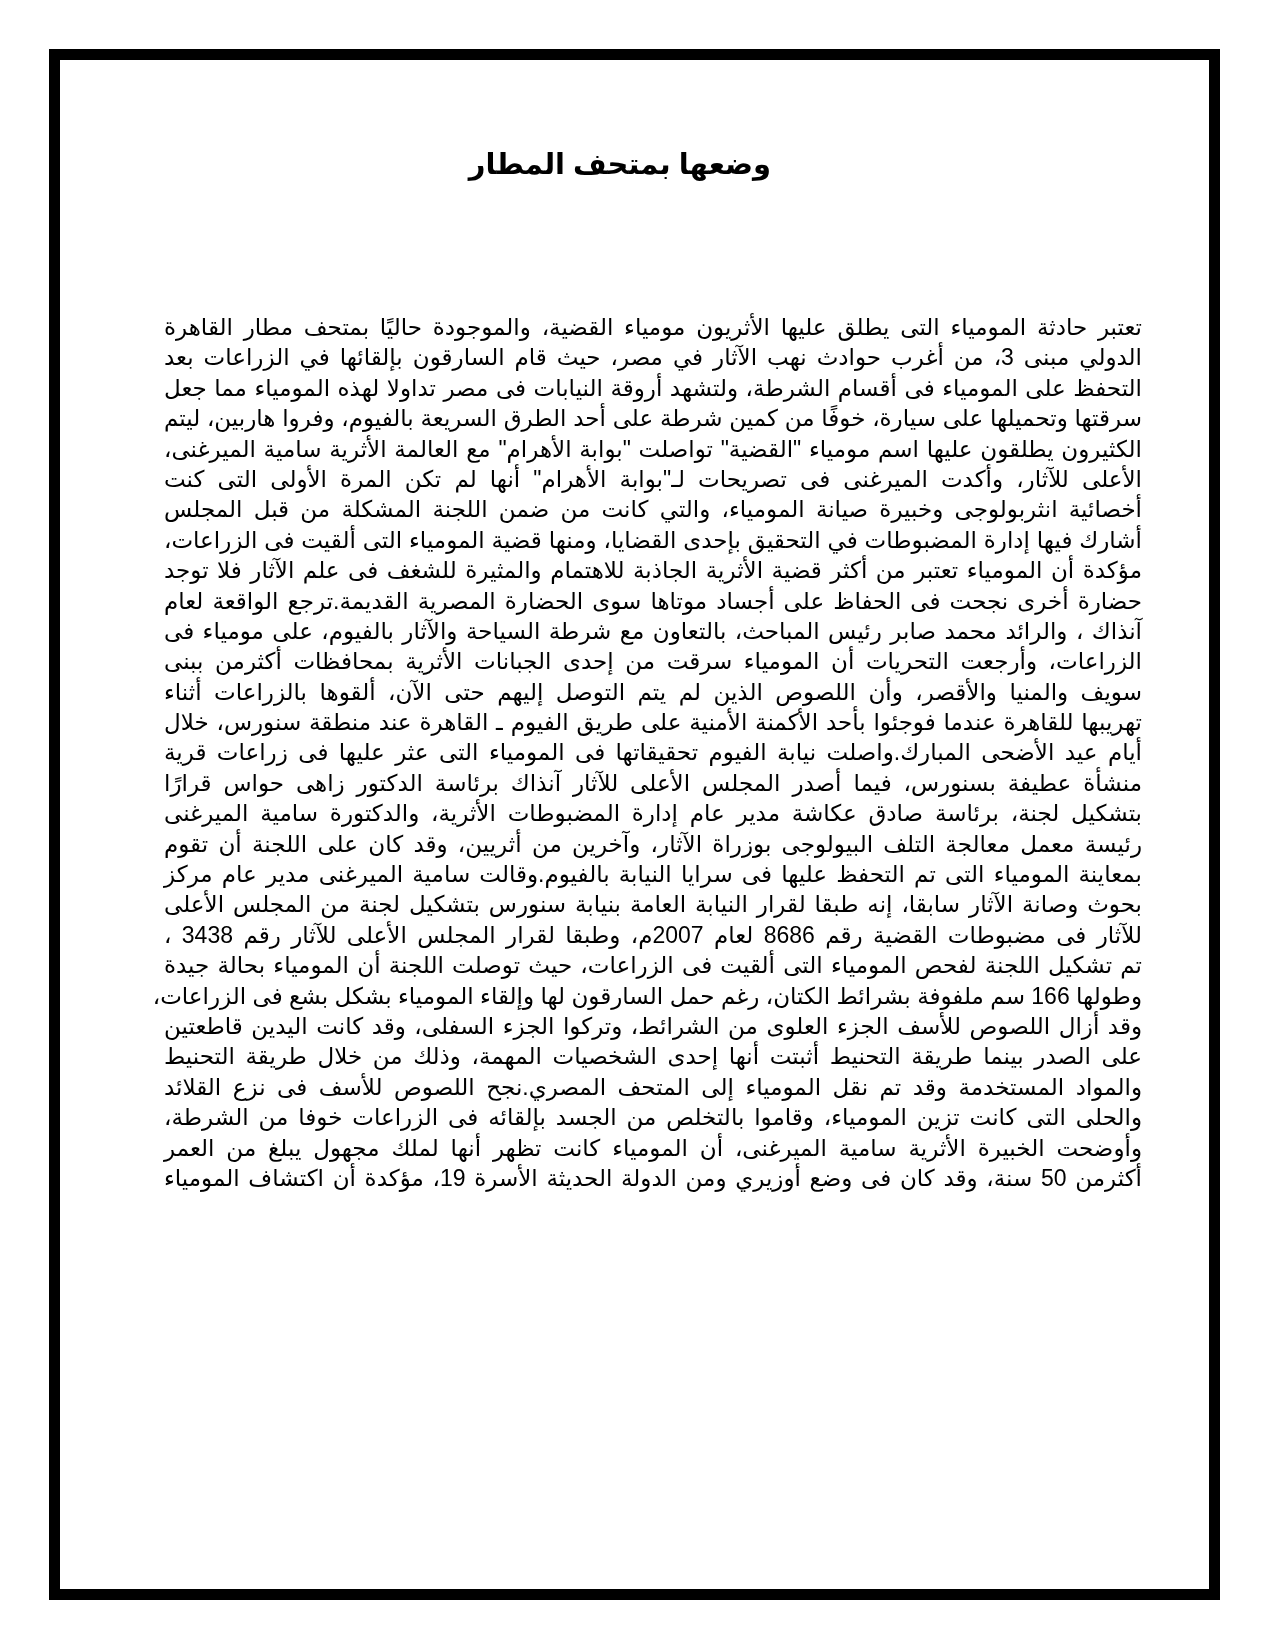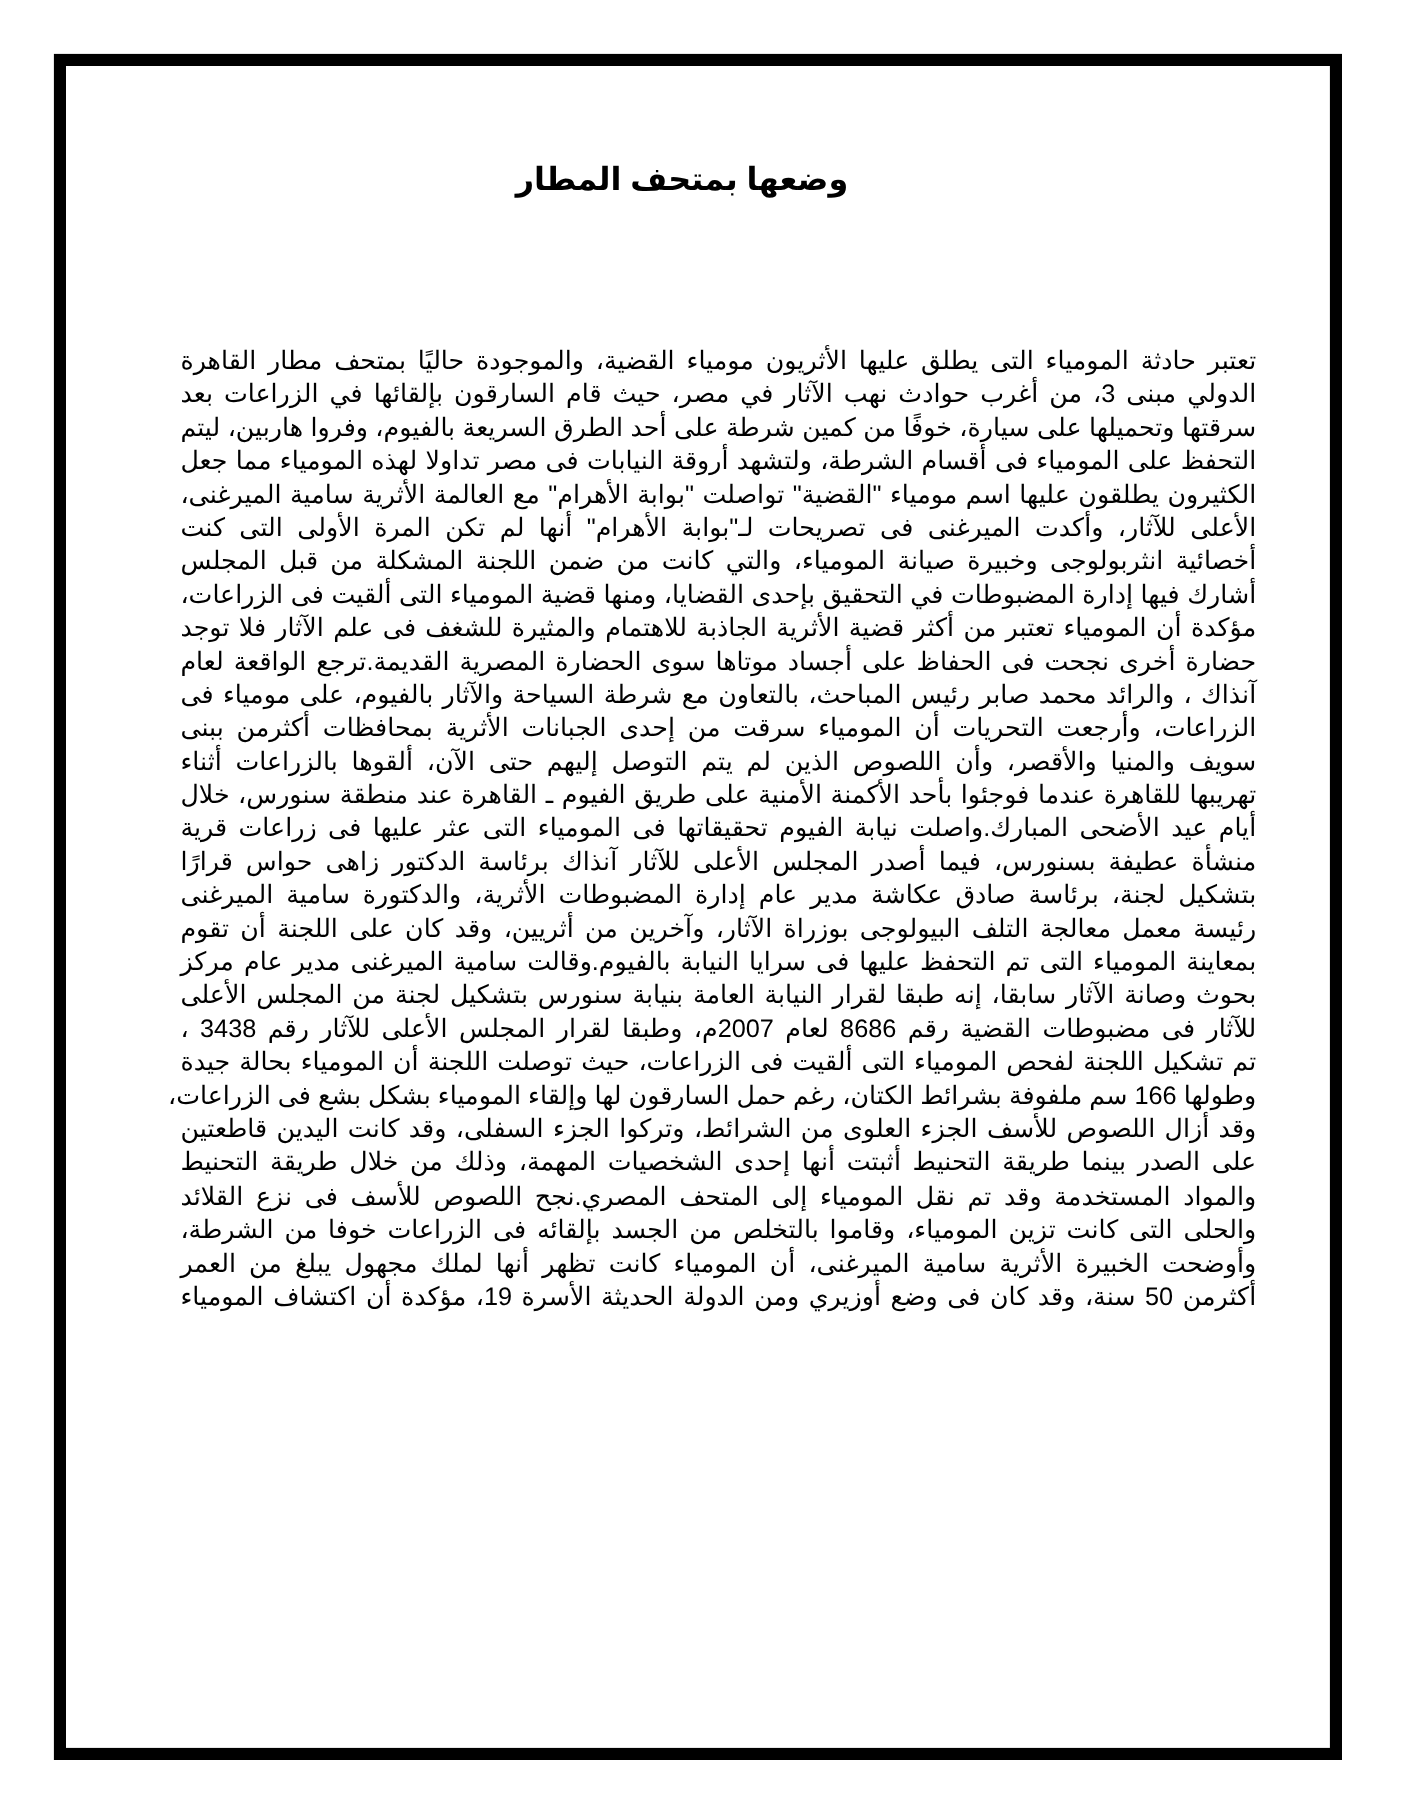--- a/index.html
+++ b/index.html
@@ -65,22 +65,22 @@
 
 <div class="page-frame"></div>
 
 <h1 class="article-title">
   <span class="title-line">وضعها بمتحف المطار</span>
 </h1>
 
 <div class="article-body" id="article-body">
     <span class="body-line">تعتبر حادثة المومياء التى يطلق عليها الأثريون مومياء القضية، والموجودة حاليًا بمتحف مطار القاهرة</span>
     <span class="body-line">الدولي مبنى 3، من أغرب حوادث نهب الآثار في مصر، حيث قام السارقون بإلقائها في الزراعات بعد</span>
+    <span class="body-line">التحفظ على المومياء فى أقسام الشرطة، ولتشهد أروقة النيابات فى مصر تداولا لهذه المومياء مما جعل</span>
     <span class="body-line">سرقتها وتحميلها على سيارة، خوفًا من كمين شرطة على أحد الطرق السريعة بالفيوم، وفروا هاربين، ليتم</span>
-    <span class="body-line">التحفظ على المومياء فى أقسام الشرطة، ولتشهد أروقة النيابات فى مصر تداولا لهذه المومياء مما جعل</span>
     <span class="body-line">الكثيرون يطلقون عليها اسم مومياء "القضية" تواصلت "بوابة الأهرام" مع العالمة الأثرية سامية الميرغنى،</span>
     <span class="body-line">الأعلى للآثار، وأكدت الميرغنى فى تصريحات لـ"بوابة الأهرام"  أنها لم تكن المرة الأولى التى كنت</span>
     <span class="body-line">أخصائية انثربولوجى وخبيرة صيانة المومياء، والتي كانت من ضمن اللجنة المشكلة من قبل المجلس</span>
     <span class="body-line">أشارك فيها إدارة المضبوطات في التحقيق بإحدى القضايا، ومنها قضية المومياء التى ألقيت فى الزراعات،</span>
     <span class="body-line">مؤكدة أن المومياء تعتبر من أكثر قضية الأثرية الجاذبة للاهتمام والمثيرة للشغف فى علم الآثار فلا توجد</span>
     <span class="body-line">حضارة أخرى نجحت فى الحفاظ على أجساد موتاها سوى الحضارة المصرية القديمة.ترجع الواقعة لعام</span>
     <span class="body-line">آنذاك ، والرائد محمد صابر رئيس المباحث، بالتعاون مع شرطة السياحة والآثار بالفيوم، على مومياء فى</span>
     <span class="body-line">الزراعات، وأرجعت التحريات أن المومياء سرقت من إحدى الجبانات الأثرية بمحافظات أكثرمن ببنى</span>
     <span class="body-line">سويف والمنيا والأقصر، وأن اللصوص الذين لم يتم التوصل إليهم حتى الآن، ألقوها بالزراعات أثناء</span>
     <span class="body-line">تهريبها للقاهرة عندما فوجئوا بأحد الأكمنة الأمنية على طريق الفيوم ـ القاهرة عند منطقة سنورس، خلال</span>

